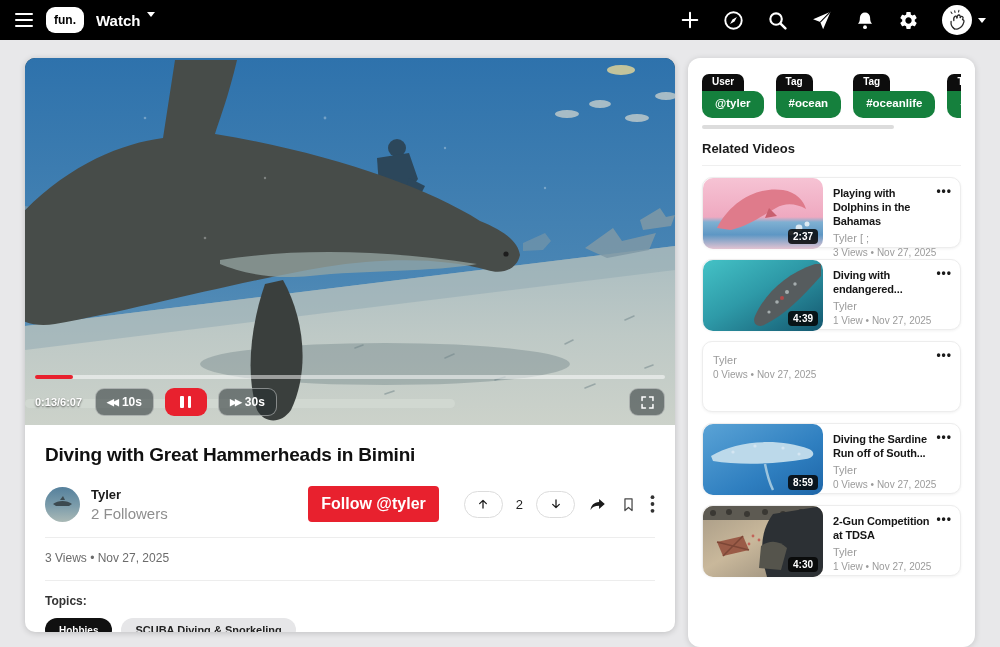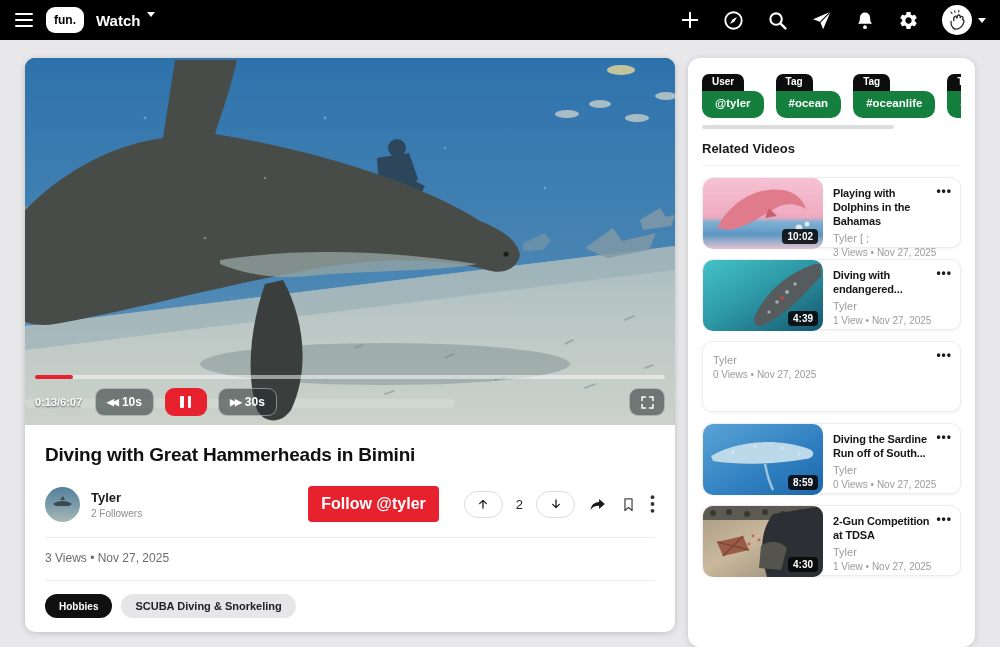--- a/index.html
+++ b/index.html
@@ -32,21 +32,21 @@
   .pause-btn { background:#e8212e; border:none; border-radius:9px; width:42px; height:28px; display:flex; align-items:center; justify-content:center; gap:4px; cursor:pointer; }
   .pause-btn i { width:3.5px; height:12px; background:#fff; border-radius:1px; display:block; }
   .fullscreen-btn { margin-left:auto; background:rgba(38,48,50,.55); border:1px solid rgba(255,255,255,.42); border-radius:9px; width:36px; height:28px; display:flex; align-items:center; justify-content:center; cursor:pointer; }
 
   .video-info { padding:17px 20px 0; }
   .v-title { font-size:19px; font-weight:700; color:#101010; margin:2px 0 20px; letter-spacing:-.2px; }
   .author-row { display:flex; align-items:center; }
   .channel-avatar { width:35px; height:35px; border-radius:50%; overflow:hidden; flex:none; }
   .author-meta { margin-left:11px; }
   .author-name { font-size:13px; font-weight:700; color:#1a1a1a; }
-  .followers { font-size:10px; color:#8e8e8e; margin-top:3px; }
+  .followers { font-size:15px; color:#8e8e8e; margin-top:3px; }
   .author-actions { margin-left:auto; display:flex; align-items:center; gap:13px; }
   .follow-btn { background:#e8212e; color:#fff; font-weight:700; font-size:16px; border:none; border-radius:4px; padding:9px 13px; cursor:pointer; font-family:inherit; margin-right:12px; }
   .vote-pill { width:39px; height:27px; border:1.5px solid #dcdcdc; border-radius:999px; display:flex; align-items:center; justify-content:center; background:#fff; cursor:pointer; }
   .vote-count { font-size:13px; color:#222; }
   .divider { height:1px; background:#ededed; margin:15px 0 13px; }
   .views-line { font-size:12px; color:#6b6b6b; }
   .topics-label { font-size:12px; font-weight:700; color:#333; margin:3px 0 10px; }
   .pills { display:flex; gap:9px; }
   .pill-dark { background:#101010; color:#fff; font-size:10px; font-weight:700; padding:6px 14px; border-radius:999px; cursor:pointer; border:none; font-family:inherit; }
   .pill-light { background:#e6e6e8; color:#222; font-size:11px; font-weight:700; padding:6px 14px; border-radius:999px; cursor:pointer; border:none; font-family:inherit; }
@@ -286,20 +286,21 @@
                 <circle cx="2.5" cy="15.8" r="1.9"></circle>
               </svg>
           </button>
         </div>
       </div>
 
       <div class="divider"></div>
       <div class="views-line">3 Views • Nov 27, 2025</div>
       <div class="divider"></div>
 
+      <div class="topics-label">Topics:</div>
       <div class="pills">
         <button class="pill-dark">Hobbies</button>
         <button class="pill-light">SCUBA Diving &amp; Snorkeling</button>
       </div>
 
     </div>
   </div>
 
   <div class="sidebar-card">
     <div class="chips">
@@ -339,21 +340,21 @@
             </defs>
           <rect width="120" height="71" fill="url(#t1)"></rect>
           <path d="M14 50 C 26 26 52 8 80 12 C 93 14 101 23 103 31 C 92 25 82 25 73 30 C 60 37 48 47 28 52 Z" fill="#df7b8b"></path>
           <path d="M66 30 l8 8 -12 2 Z" fill="#c9606f"></path>
           <g fill="#fff" opacity=".75">
               <circle cx="96" cy="50" r="3.4"></circle>
               <circle cx="104" cy="46" r="2.5"></circle>
               <circle cx="88" cy="55" r="2.4"></circle>
             </g>
         </svg>
-        <span class="rv-duration">10:02</span>
+        <span class="rv-duration">2:37</span>
       </div>
       <div class="rv-body">
         <div class="rv-title">Playing with Dolphins in the Bahamas</div>
         <button class="rv-kebab">•••</button>
         <div class="rv-author">Tyler [  ;</div>
         <div class="rv-meta">3 Views • Nov 27, 2025</div>
       </div>
     </div>
 
     <div class="rv-card">

